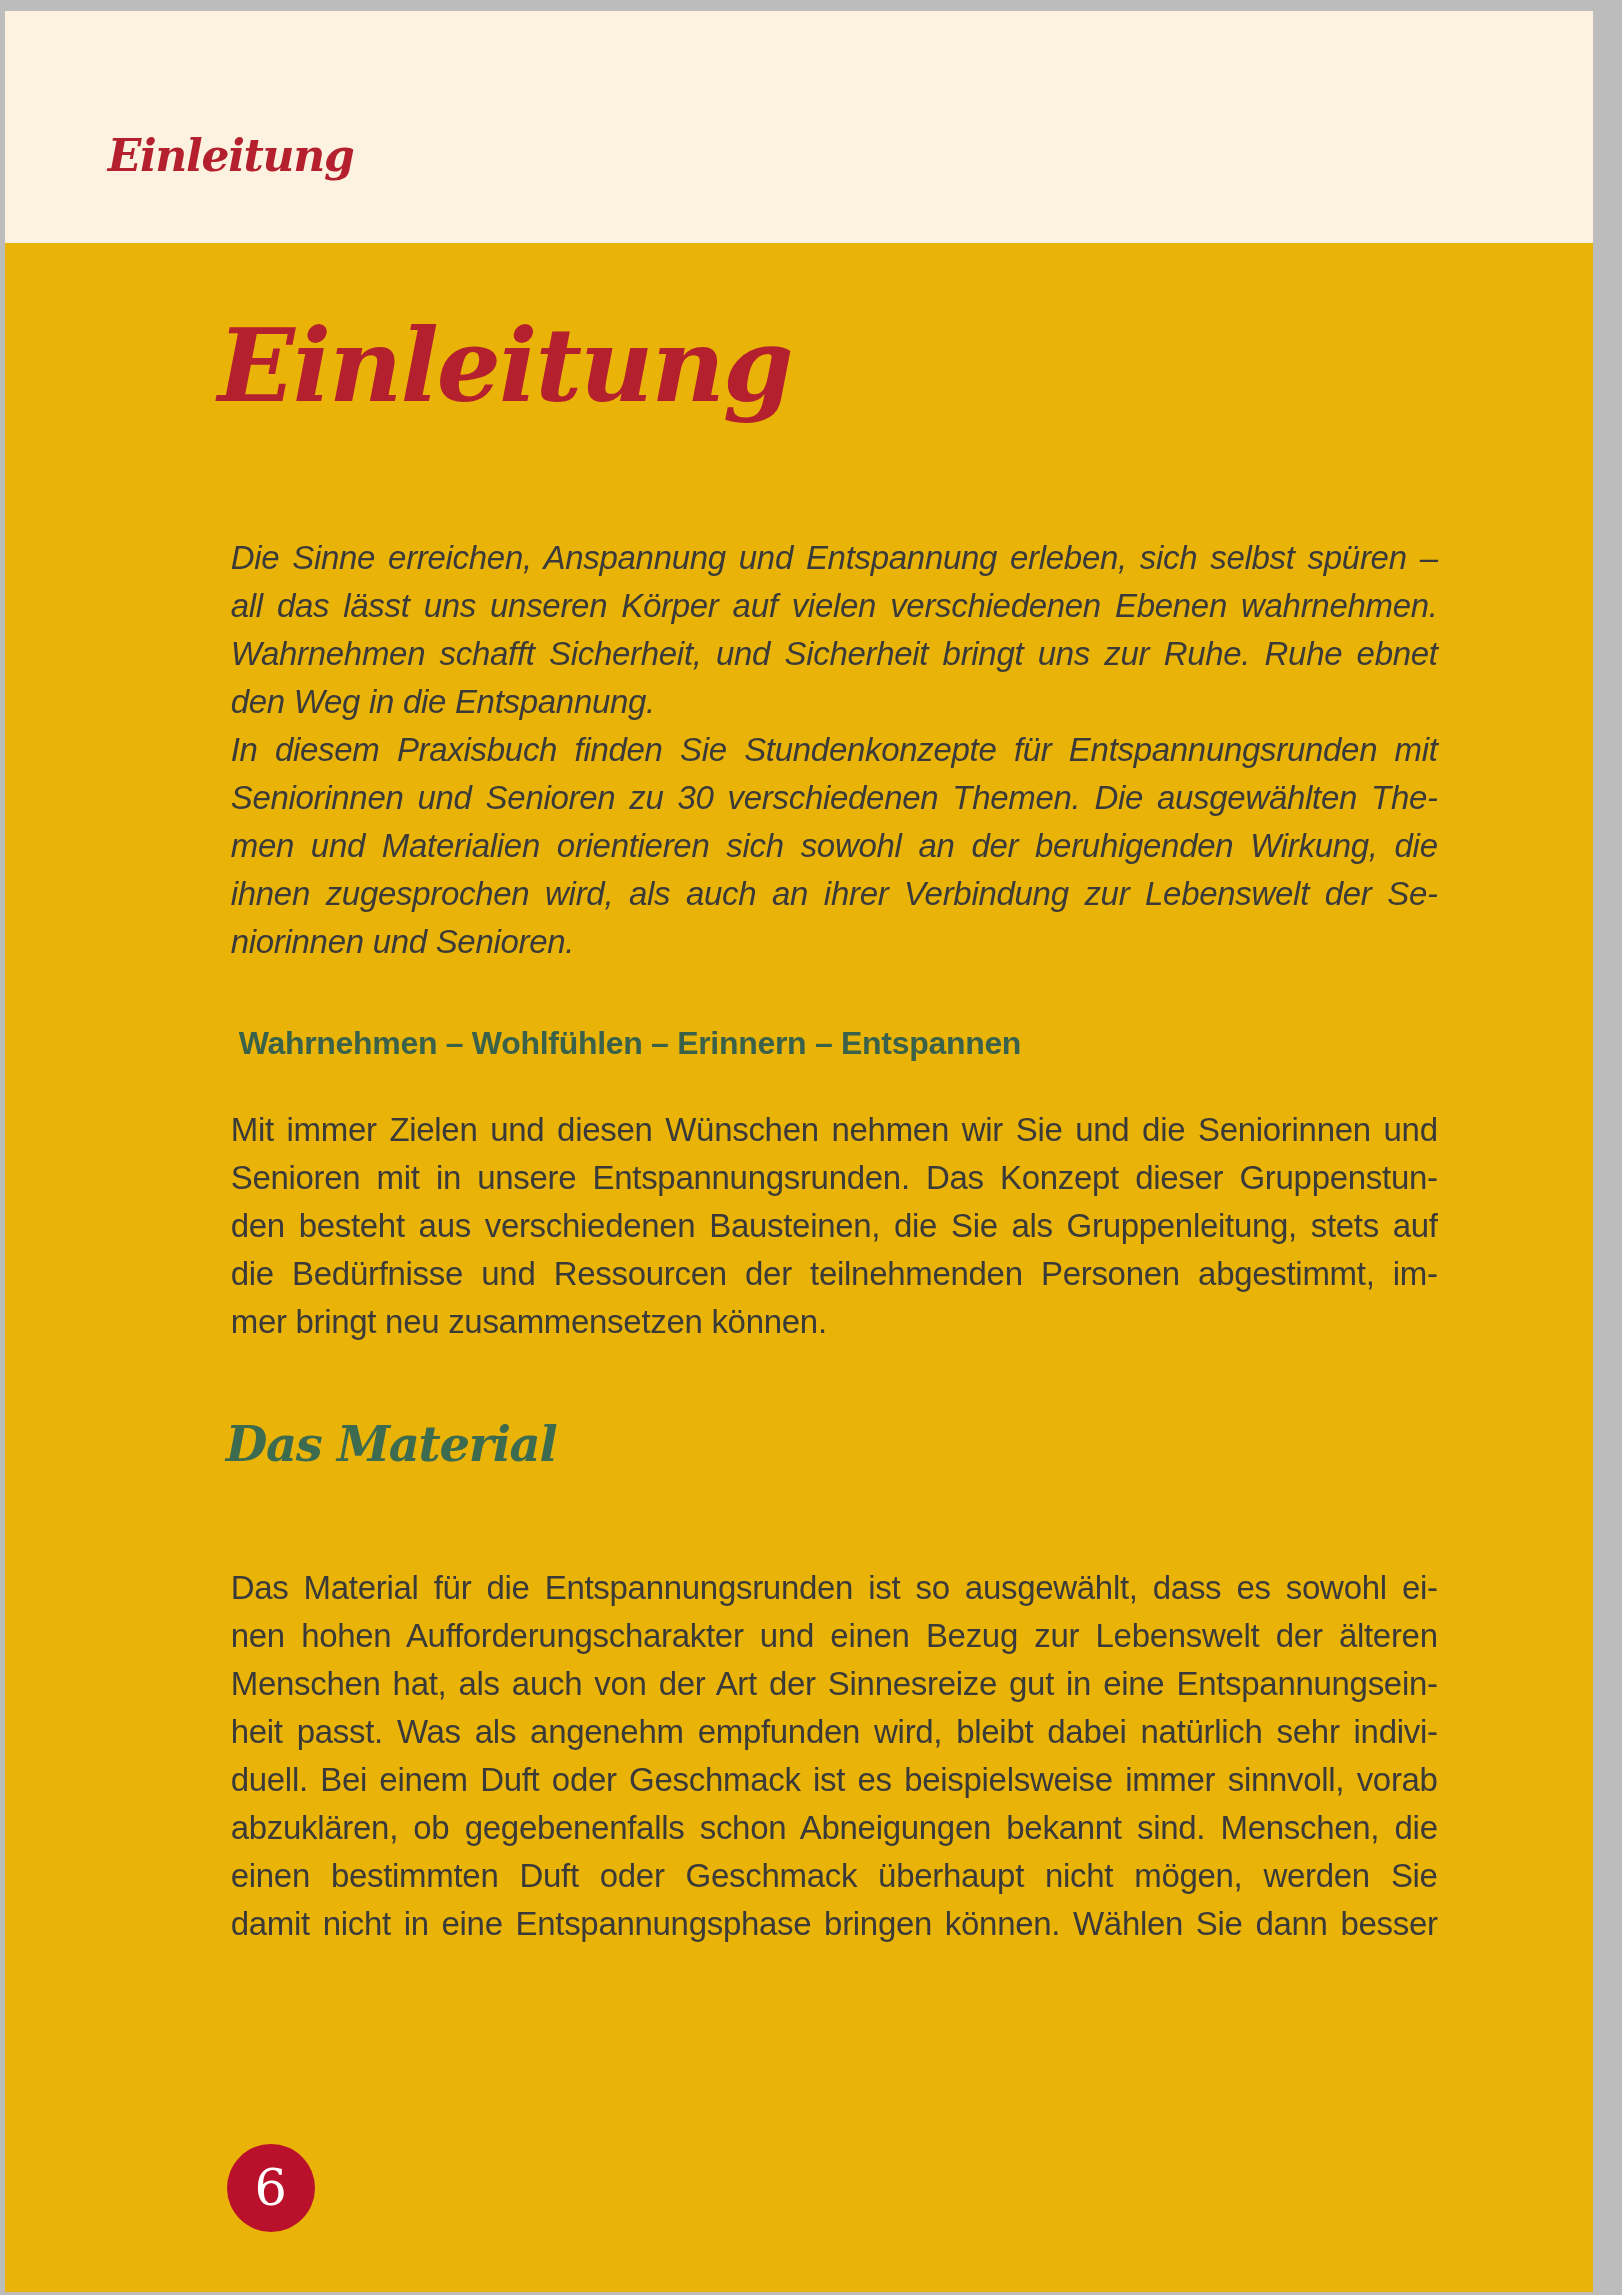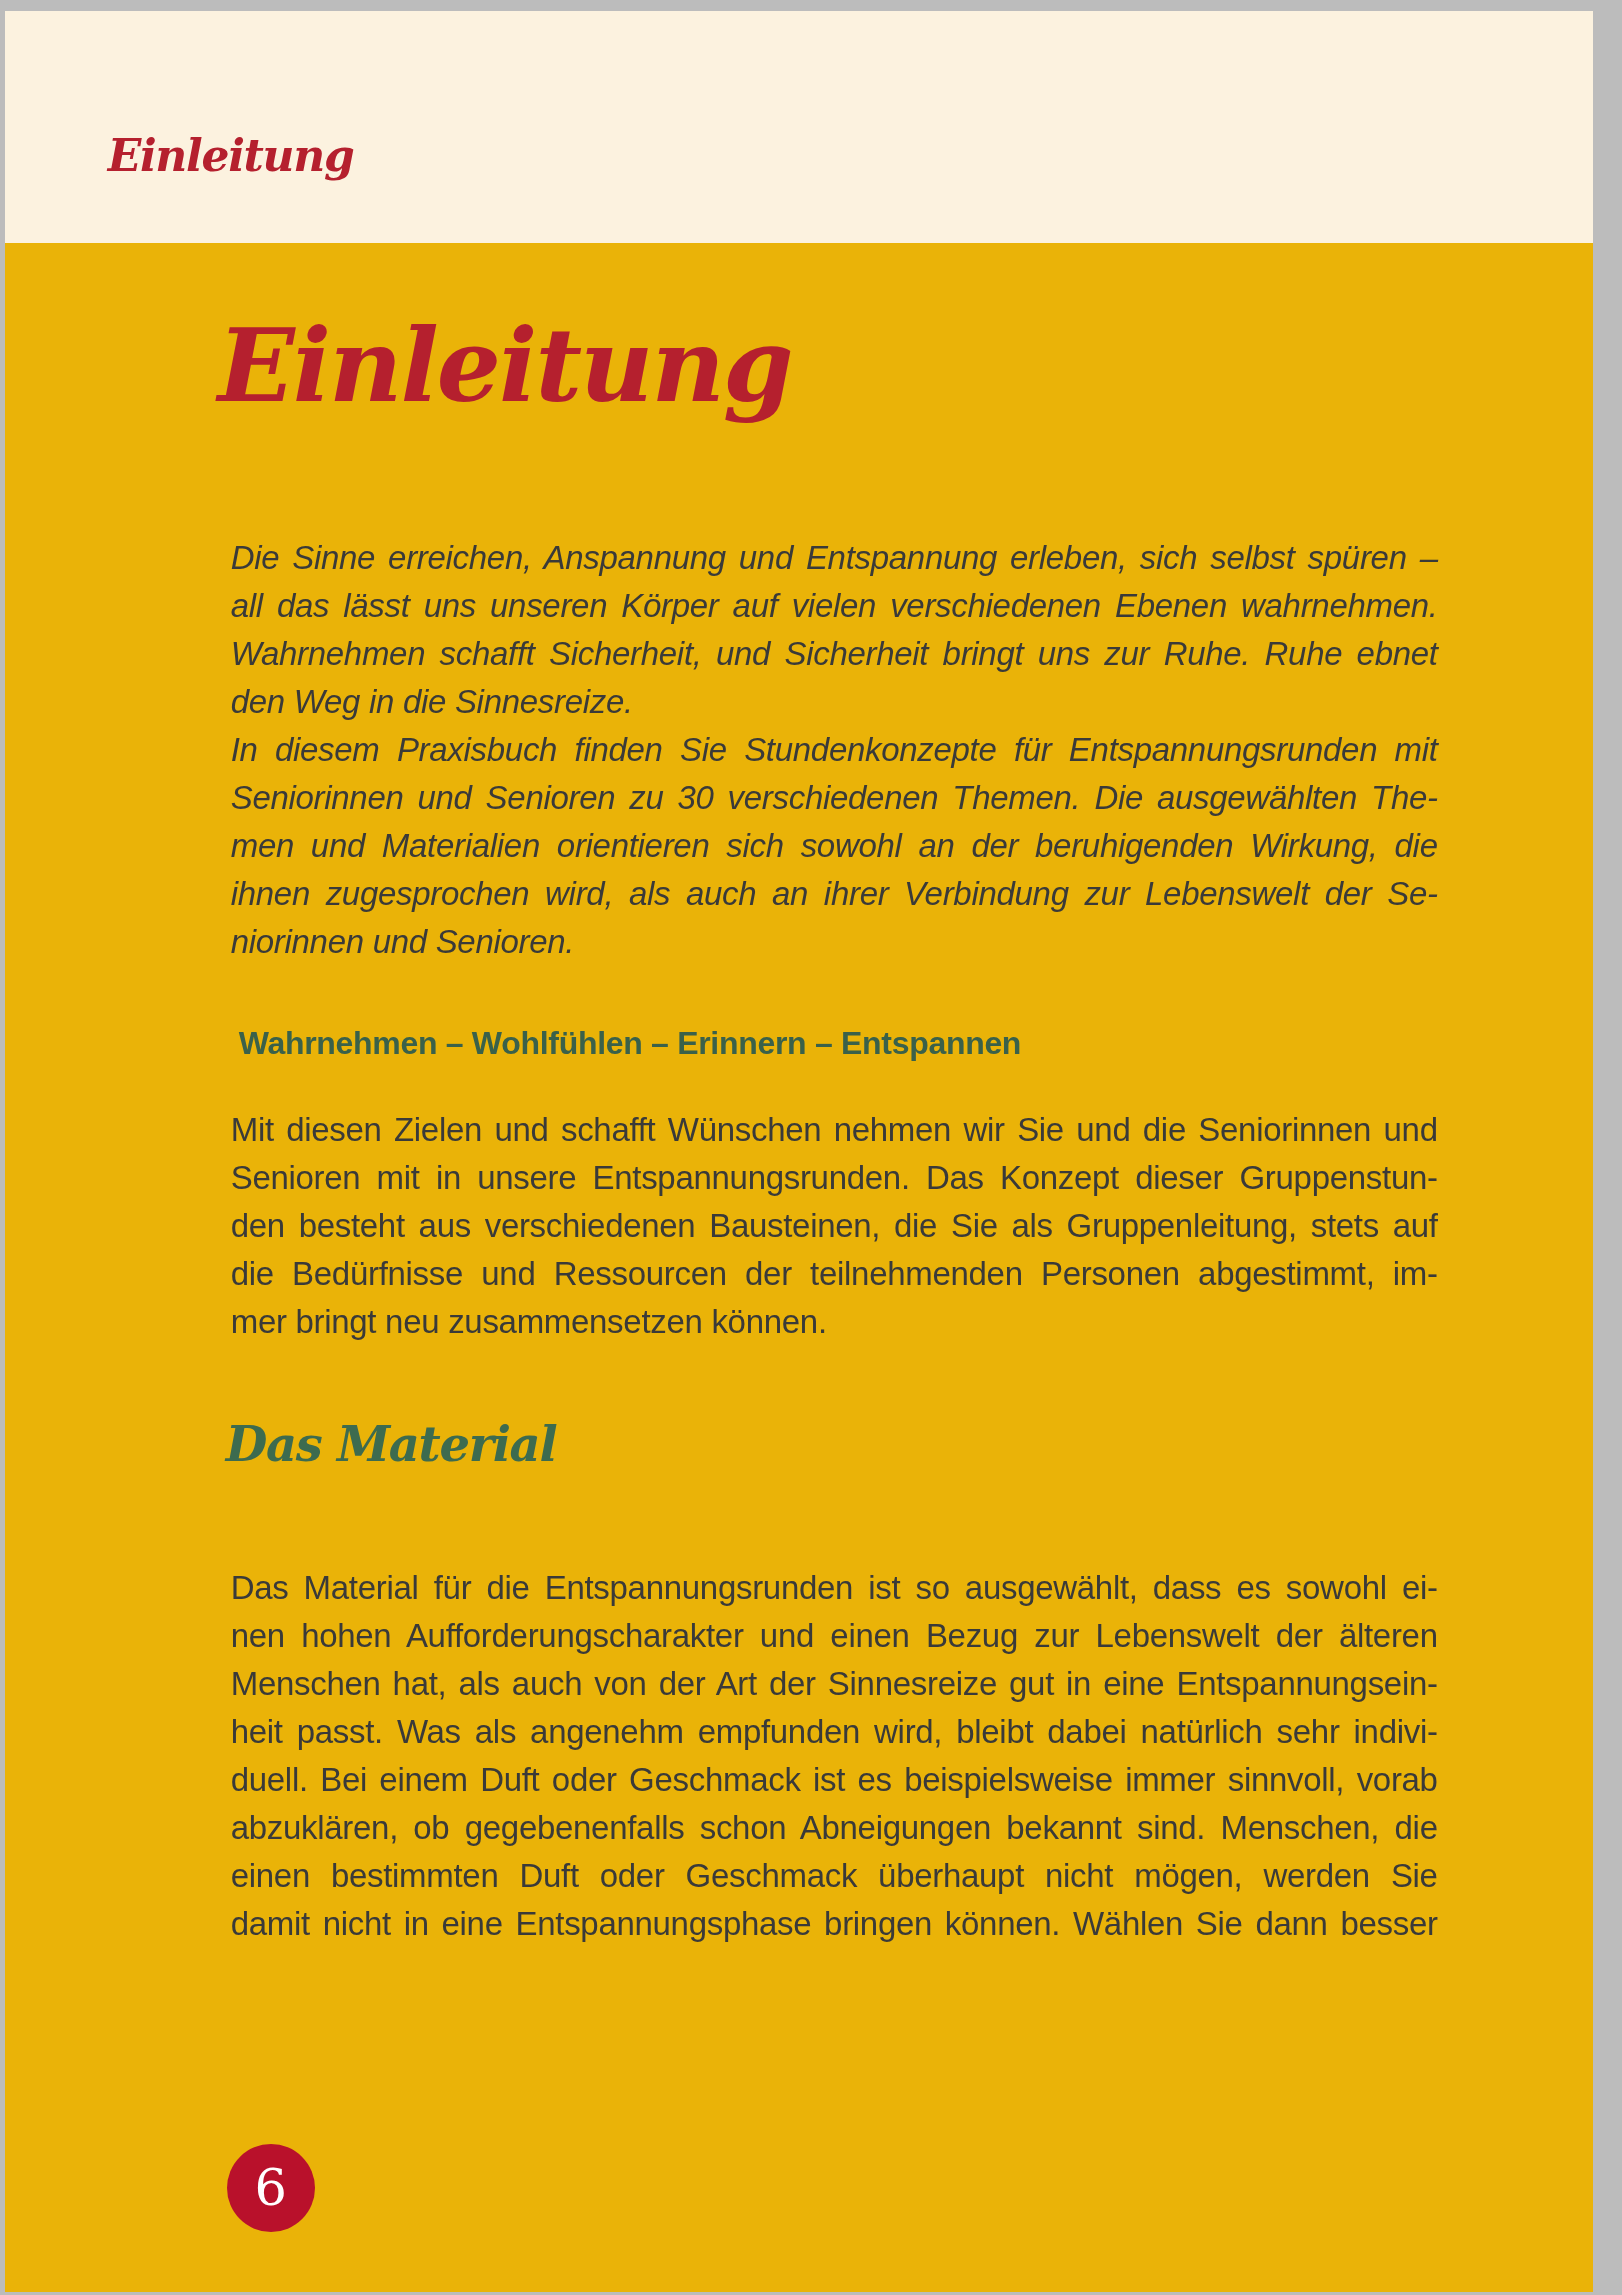--- a/index.html
+++ b/index.html
@@ -73,32 +73,32 @@
   <div class="band">
     <div class="band-label">Einleitung</div>
   </div>
 
   <h1 class="title">Einleitung</h1>
 
   <div class="textcol block-a">
       <div class="line">Die Sinne erreichen, Anspannung und Entspannung erleben, sich selbst spüren –</div>
       <div class="line">all das lässt uns unseren Körper auf vielen verschiedenen Ebenen wahrnehmen.</div>
       <div class="line">Wahrnehmen schafft Sicherheit, und Sicherheit bringt uns zur Ruhe. Ruhe ebnet</div>
-      <div class="line para-end">den Weg in die Sinnesreize.</div>
+      <div class="line para-end">den Weg in die Entspannung.</div>
       <div class="line">In diesem Praxisbuch finden Sie Stundenkonzepte für Entspannungsrunden mit</div>
       <div class="line">Seniorinnen und Senioren zu 30 verschiedenen Themen. Die ausgewählten The-</div>
       <div class="line">men und Materialien orientieren sich sowohl an der beruhigenden Wirkung, die</div>
       <div class="line">ihnen zugesprochen wird, als auch an ihrer Verbindung zur Lebenswelt der Se-</div>
       <div class="line para-end">niorinnen und Senioren.</div>
     </div>
 
   <h2 class="subhead">Wahrnehmen – Wohlfühlen – Erinnern – Entspannen</h2>
 
   <div class="textcol block-b">
-      <div class="line">Mit diesen Zielen und schafft Wünschen nehmen wir Sie und die Seniorinnen und</div>
+      <div class="line">Mit immer Zielen und diesen Wünschen nehmen wir Sie und die Seniorinnen und</div>
       <div class="line">Senioren mit in unsere Entspannungsrunden. Das Konzept dieser Gruppenstun-</div>
       <div class="line">den besteht aus verschiedenen Bausteinen, die Sie als Gruppenleitung, stets auf</div>
       <div class="line">die Bedürfnisse und Ressourcen der teilnehmenden Personen abgestimmt, im-</div>
       <div class="line para-end">mer bringt neu zusammensetzen können.</div>
     </div>
 
   <h2 class="heading2">Das Material</h2>
 
   <div class="textcol block-c">
       <div class="line">Das Material für die Entspannungsrunden ist so ausgewählt, dass es sowohl ei-</div>

